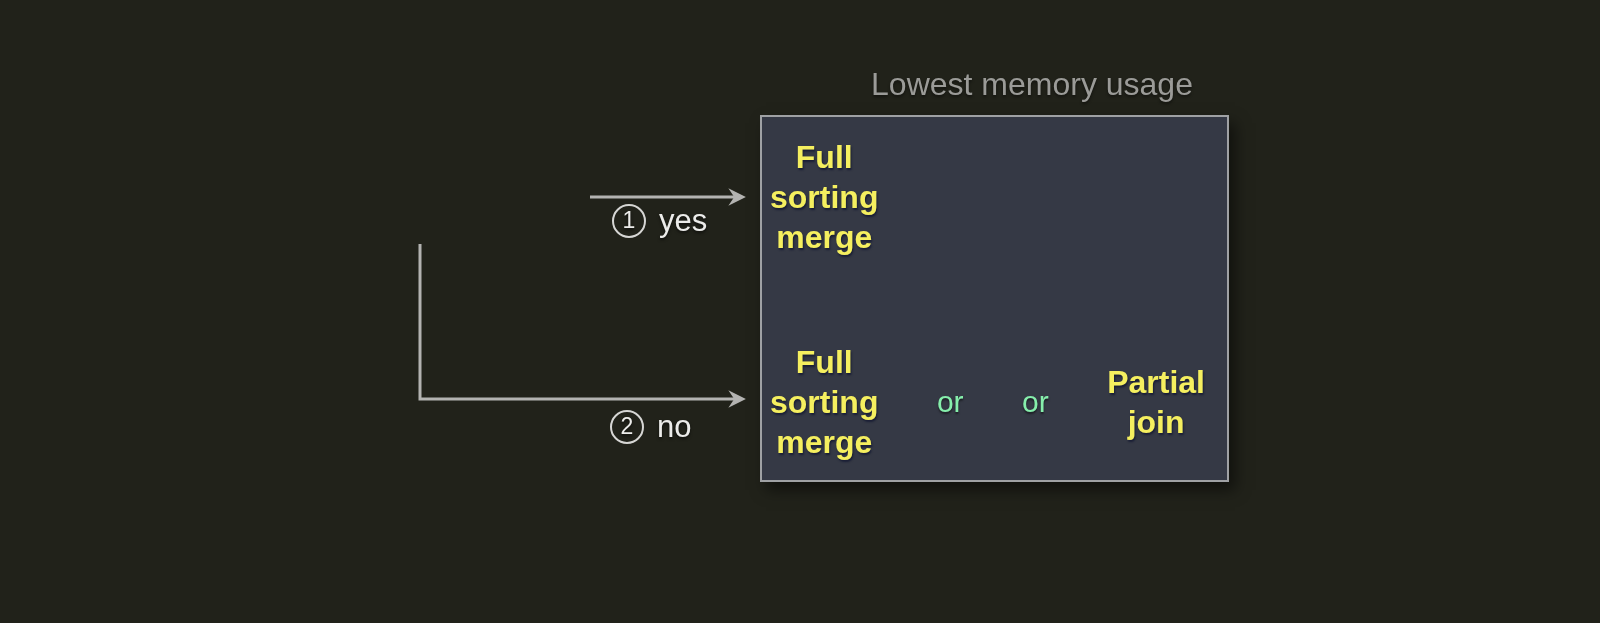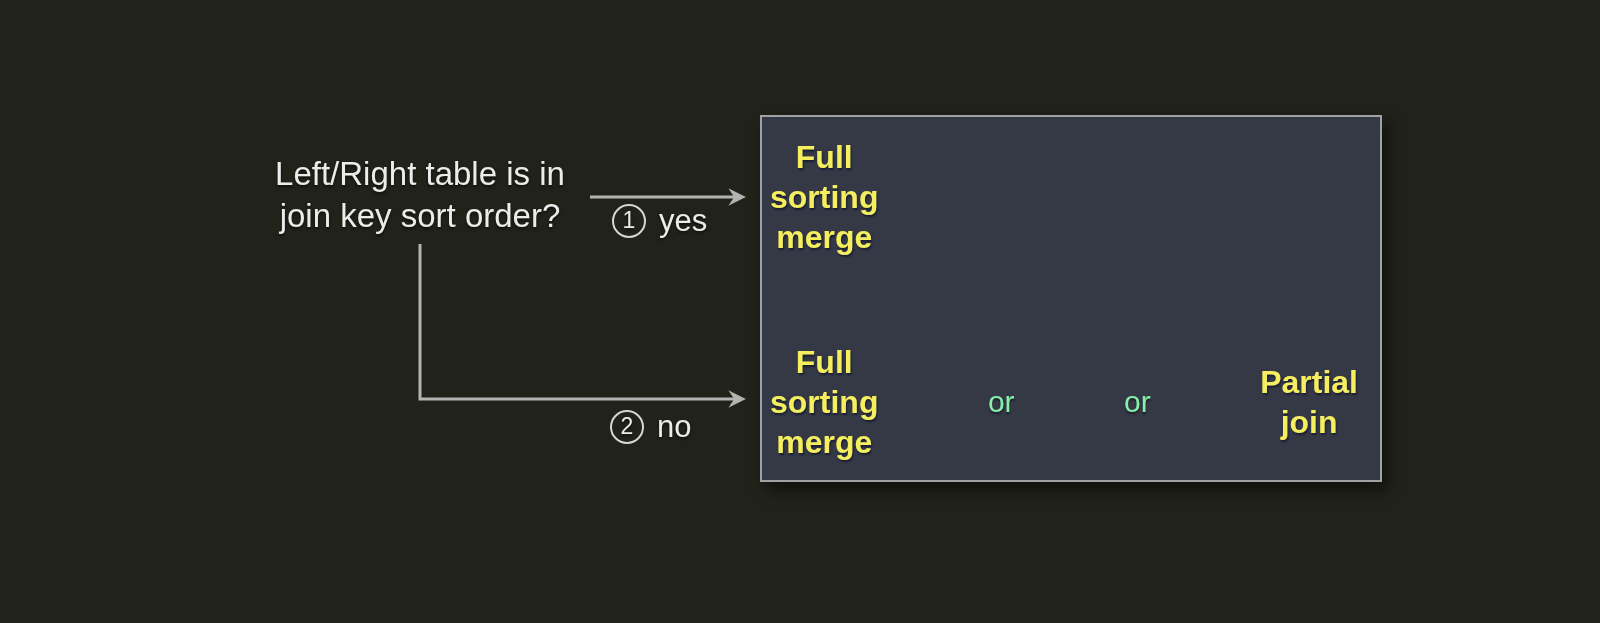--- a/index.html
+++ b/index.html
@@ -70,21 +70,21 @@
     font-size: 32px;
     color: #9b9b98;
     text-shadow: 0 2px 3px rgba(0,0,0,0.45);
   }
   .caption.top { top: 66px; }
   .caption.bottom { top: 492px; }
   .algo-box {
     position: absolute;
     left: 760px;
     top: 115px;
-    width: 622px;
+    width: 469px;
     height: 367px;
     box-sizing: border-box;
     background: #353945;
     border: 2px solid #9fa1a4;
     box-shadow: 6px 8px 14px rgba(0,0,0,0.5);
     display: flex;
     flex-direction: column;
     justify-content: space-between;
     padding: 20px 0 18px 0;
   }
@@ -111,22 +111,20 @@
     color: #86efac;
     font-size: 30px;
     text-shadow: 0 2px 2px rgba(0,0,0,0.5);
   }
 </style>
 </head>
 <body>
 
 <div class="canvas">
 
-  <div class="question">Left/Right table is in
-join key sort order?</div>
 
   <svg class="connectors" viewBox="0 0 1600 623" xmlns="http://www.w3.org/2000/svg">
     <defs>
       <marker id="arrowhead" viewBox="0 0 10 10" refX="7.5" refY="5" markerWidth="6.5" markerHeight="6.5" orient="auto-start-reverse">
         <path d="M0.5 0.5 L9.5 5 L0.5 9.5 L3.5 5 Z" fill="#b3b3b1"></path>
       </marker>
     </defs>
     <path class="connector-stroke" d="M590 197 H742" marker-end="url(#arrowhead)"></path>
     <path class="connector-stroke" d="M420 244 V399 H742" marker-end="url(#arrowhead)"></path>
   </svg>
@@ -134,20 +132,21 @@
   <div class="branch-label yes">
     <span class="circle-num">1</span>
     <span>yes</span>
   </div>
 
   <div class="branch-label no">
     <span class="circle-num">2</span>
     <span>no</span>
   </div>
 
+  <div class="caption top">Lowest memory usage</div>
 
   <div class="algo-box">
     <div class="row sorted">
       <div class="algo">Full
 sorting
 merge</div>
     </div>
     <div class="row unsorted">
       <div class="algo">Full
 sorting

